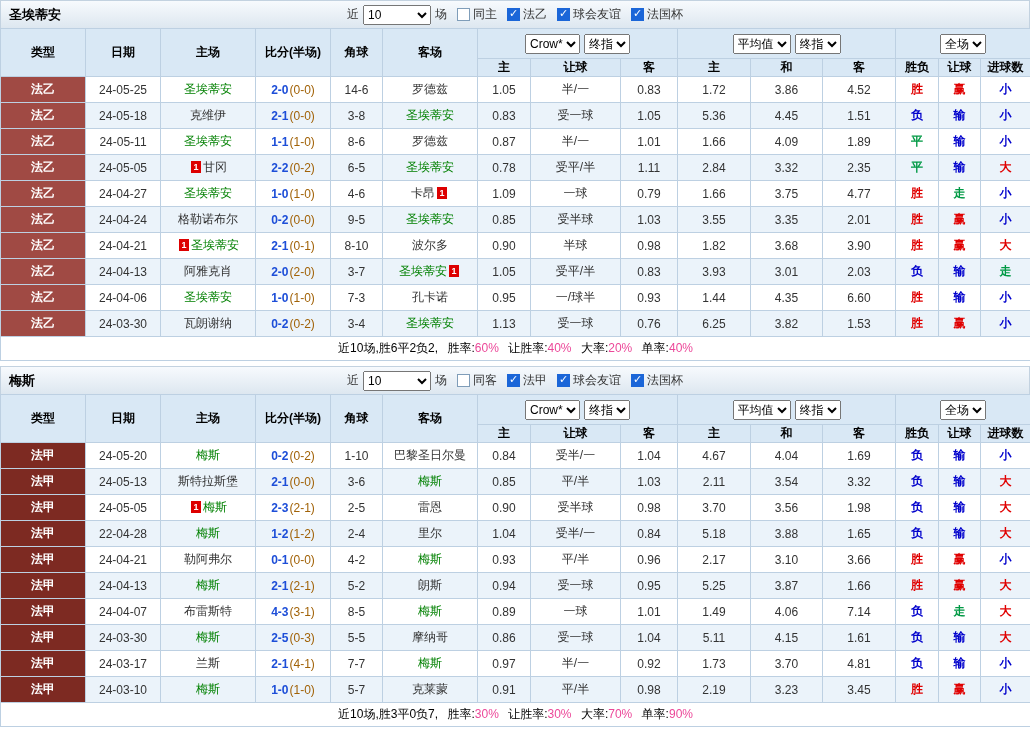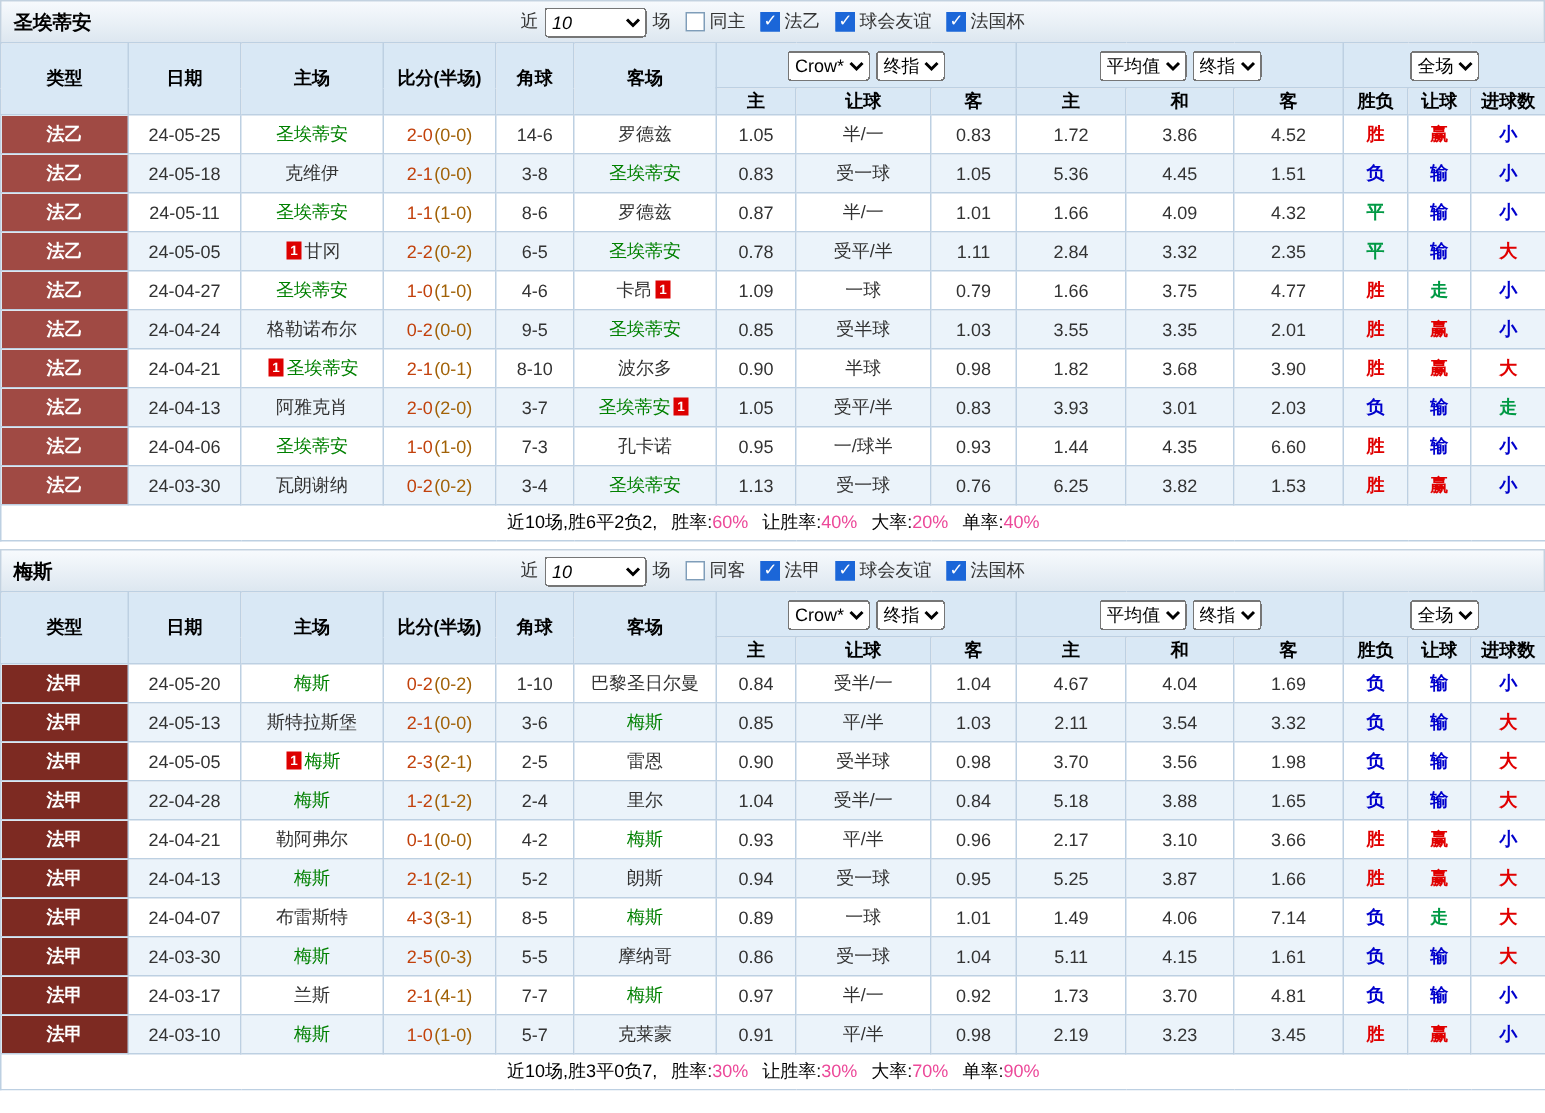--- a/index.html
+++ b/index.html
@@ -25,39 +25,39 @@
   
   .section + .section { margin-top:5px; }
   .secbar {
     height:28px; position:relative;
     background:linear-gradient(#f7fafd,#dde7f0);
     border:1px solid #c3d2e0; border-bottom:none;
     display:flex; align-items:center; justify-content:center;
   }
   .secteam { position:absolute; left:8px; font-weight:bold; font-size:13px; color:#000; }
   .filters { display:inline-flex; align-items:center; gap:4px; }
-  .fsel { font-size:12px; height:20px; width:68px;font-style:italic; }
+  .fsel { font-size:12px; height:20px; width:68px; }
   .cbl { display:inline-flex; align-items:center; gap:3px; margin-left:6px; cursor:pointer; }
   .cb { width:13px; height:13px; border:1px solid #7f9db9; background:#fff; display:inline-block; position:relative; }
   .cb.on { background:#1b66d8; border-color:#1b66d8; }
   .cb.on::after { content:"\2713"; position:absolute; left:1px; top:-2px; color:#fff; font-size:11px; font-weight:bold; }
 
   
   table { border-collapse:collapse; table-layout:fixed; width:1030px; }
   th,td { border:1px solid #bdd0e2; text-align:center; overflow:hidden; white-space:nowrap; }
   thead th { background:#d9e8f5; color:#000; font-weight:bold; }
   tr.h1 th { height:30px; }
   tr.h2 th { height:17px; font-weight:bold; }
   .hsel { font-size:12px; height:20px; margin:0 2px; max-width:86px; }
   tbody td { height:26px; background:#fff; }
   tr.alt td { background:#ebf3fa; }
   td.lg { color:#fff; font-weight:bold; }
   .team { color:#333; text-decoration:none; cursor:pointer; }
   .team.focus { color:#008000; }
-  .score { color:#c2410c; font-weight:normal; }
+  .score { color:#1d4ed8; font-weight:bold; }
   .half { color:#a16207; font-weight:normal; margin-left:1px; }
   .card { display:inline-block; min-width:10px; height:12px; line-height:12px; background:#dd0000; color:#fff; font-size:9px; font-weight:bold; padding:0 1px; margin:0 2px; vertical-align:1px; }
   td.res { font-weight:bold; }
   .red { color:#e00000; }
   .blue { color:#0000cc; }
   .green { color:#009944; }
   tr.sumrow td { height:24px; background:#fff; color:#000; }
   .slab { color:#000; margin-left:6px; }
   .sval { color:#ec4899;text-align:center; }
 </style>
@@ -173,21 +173,21 @@
               <td>24-05-11</td>
               <td><a class="team focus">圣埃蒂安</a></td>
               <td><span class="score">1-1</span><span class="half">(1-0)</span></td>
               <td>8-6</td>
               <td><a class="team">罗德兹</a></td>
               <td class="odds">0.87</td>
               <td class="odds">半/一</td>
               <td class="odds">1.01</td>
               <td class="odds">1.66</td>
               <td class="odds">4.09</td>
-              <td class="odds">4.32</td>
+              <td class="odds">1.89</td>
               <td class="res green">平</td>
               <td class="res blue">输</td>
               <td class="res blue">小</td>
             </tr>
             <tr class="alt">
               <td class="lg" style="background:#a04a44">法乙</td>
               <td>24-05-05</td>
               <td><a class="team"><span class="card">1</span>甘冈</a></td>
               <td><span class="score">2-2</span><span class="half">(0-2)</span></td>
               <td>6-5</td>

